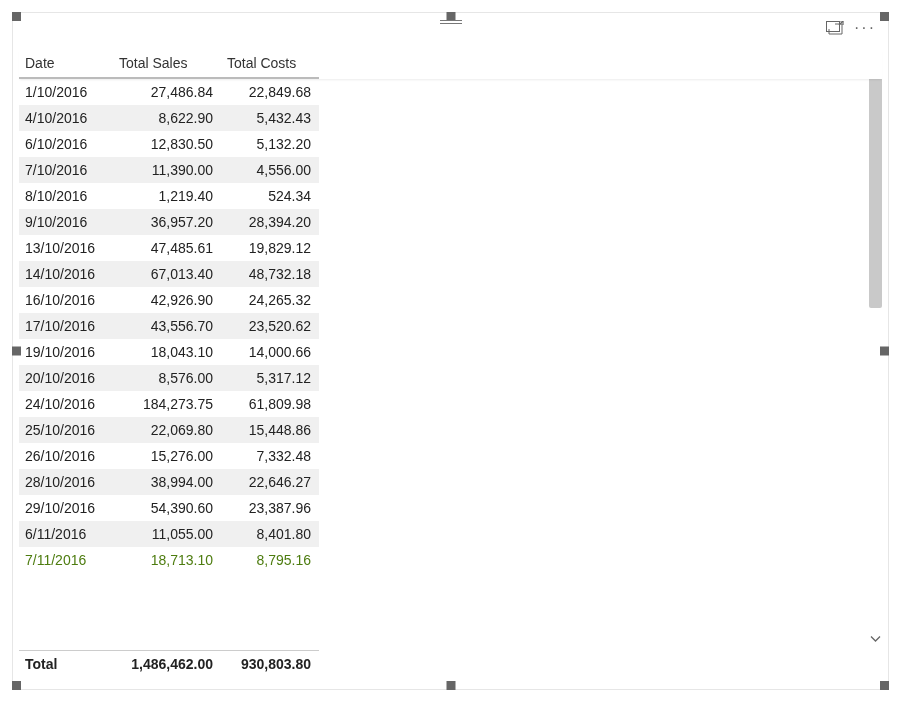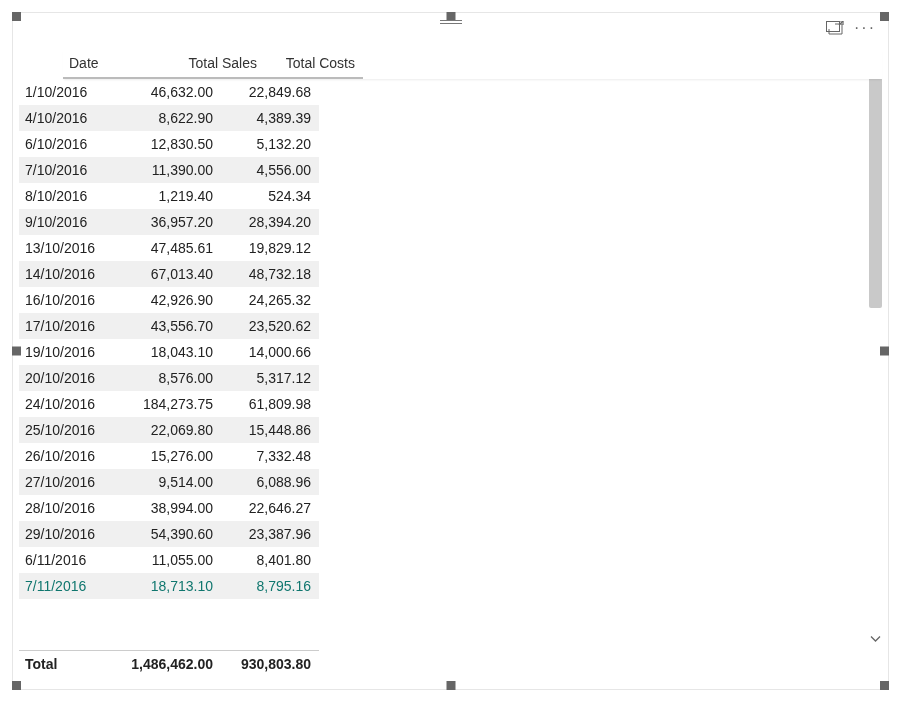--- a/index.html
+++ b/index.html
@@ -100,21 +100,21 @@
       color: #222;
     }
     table.data-table th {
       text-align: left;
       font-weight: 400;
       color: #333;
       padding: 6px 8px 6px 6px;
       border-bottom: 2px solid #bbb;
       white-space: nowrap;
     }
-    table.data-table th.num { text-align: right; }
+    table.data-table th.num { }
 
     .table-body {
       flex: 1 1 auto;
       overflow-y: hidden;
       position: relative;
       padding-right: 28px; 
     }
 
     table.data-table td {
       padding: 4px 8px 4px 6px;
@@ -134,21 +134,20 @@
       font-weight: 600;
       border-top: 1px solid #ccc;
       padding: 6px 8px 6px 6px;
     }
 
     .header-shadow {
       box-shadow: 0 2px 2px -1px rgba(0,0,0,0.08);
       position: relative;
       z-index: 2;
       background: #fff;
-      margin-left: 44px;
     }
 
     
     .v-scroll {
       position: absolute;
       top: 44px;
       bottom: 40px;
       right: 4px;
       width: 17px;
       display: flex;
@@ -173,21 +172,21 @@
       top: 0;
       left: 2px;
       right: 2px;
       height: 42%;
       background: #c9c9c9;
       border-radius: 2px;
     }
 
     
     .clip-last tr:last-child td {
-      color: #0f766e;
+      color: #4d7c0f;
     }
   </style>
 </head>
 <body>
 
 <div class="visual-container">
 
   <div class="handle tl"></div>
   <div class="handle tr"></div>
   <div class="handle bl"></div>
@@ -236,27 +235,27 @@
     <div class="table-body" style="max-height:571px">
       <table class="data-table clip-last">
         <colgroup>
             <col style="width:94px">
             <col style="width:108px">
             <col style="width:98px">
           </colgroup>
         <tbody id="tbody">
             <tr>
               <td>1/10/2016</td>
-              <td class="num">46,632.00</td>
+              <td class="num">27,486.84</td>
               <td class="num">22,849.68</td>
             </tr>
             <tr>
               <td>4/10/2016</td>
               <td class="num">8,622.90</td>
-              <td class="num">4,389.39</td>
+              <td class="num">5,432.43</td>
             </tr>
             <tr>
               <td>6/10/2016</td>
               <td class="num">12,830.50</td>
               <td class="num">5,132.20</td>
             </tr>
             <tr>
               <td>7/10/2016</td>
               <td class="num">11,390.00</td>
               <td class="num">4,556.00</td>
@@ -308,25 +307,20 @@
             </tr>
             <tr>
               <td>25/10/2016</td>
               <td class="num">22,069.80</td>
               <td class="num">15,448.86</td>
             </tr>
             <tr>
               <td>26/10/2016</td>
               <td class="num">15,276.00</td>
               <td class="num">7,332.48</td>
-            </tr>
-            <tr>
-              <td>27/10/2016</td>
-              <td class="num">9,514.00</td>
-              <td class="num">6,088.96</td>
             </tr>
             <tr>
               <td>28/10/2016</td>
               <td class="num">38,994.00</td>
               <td class="num">22,646.27</td>
             </tr>
             <tr>
               <td>29/10/2016</td>
               <td class="num">54,390.60</td>
               <td class="num">23,387.96</td>

